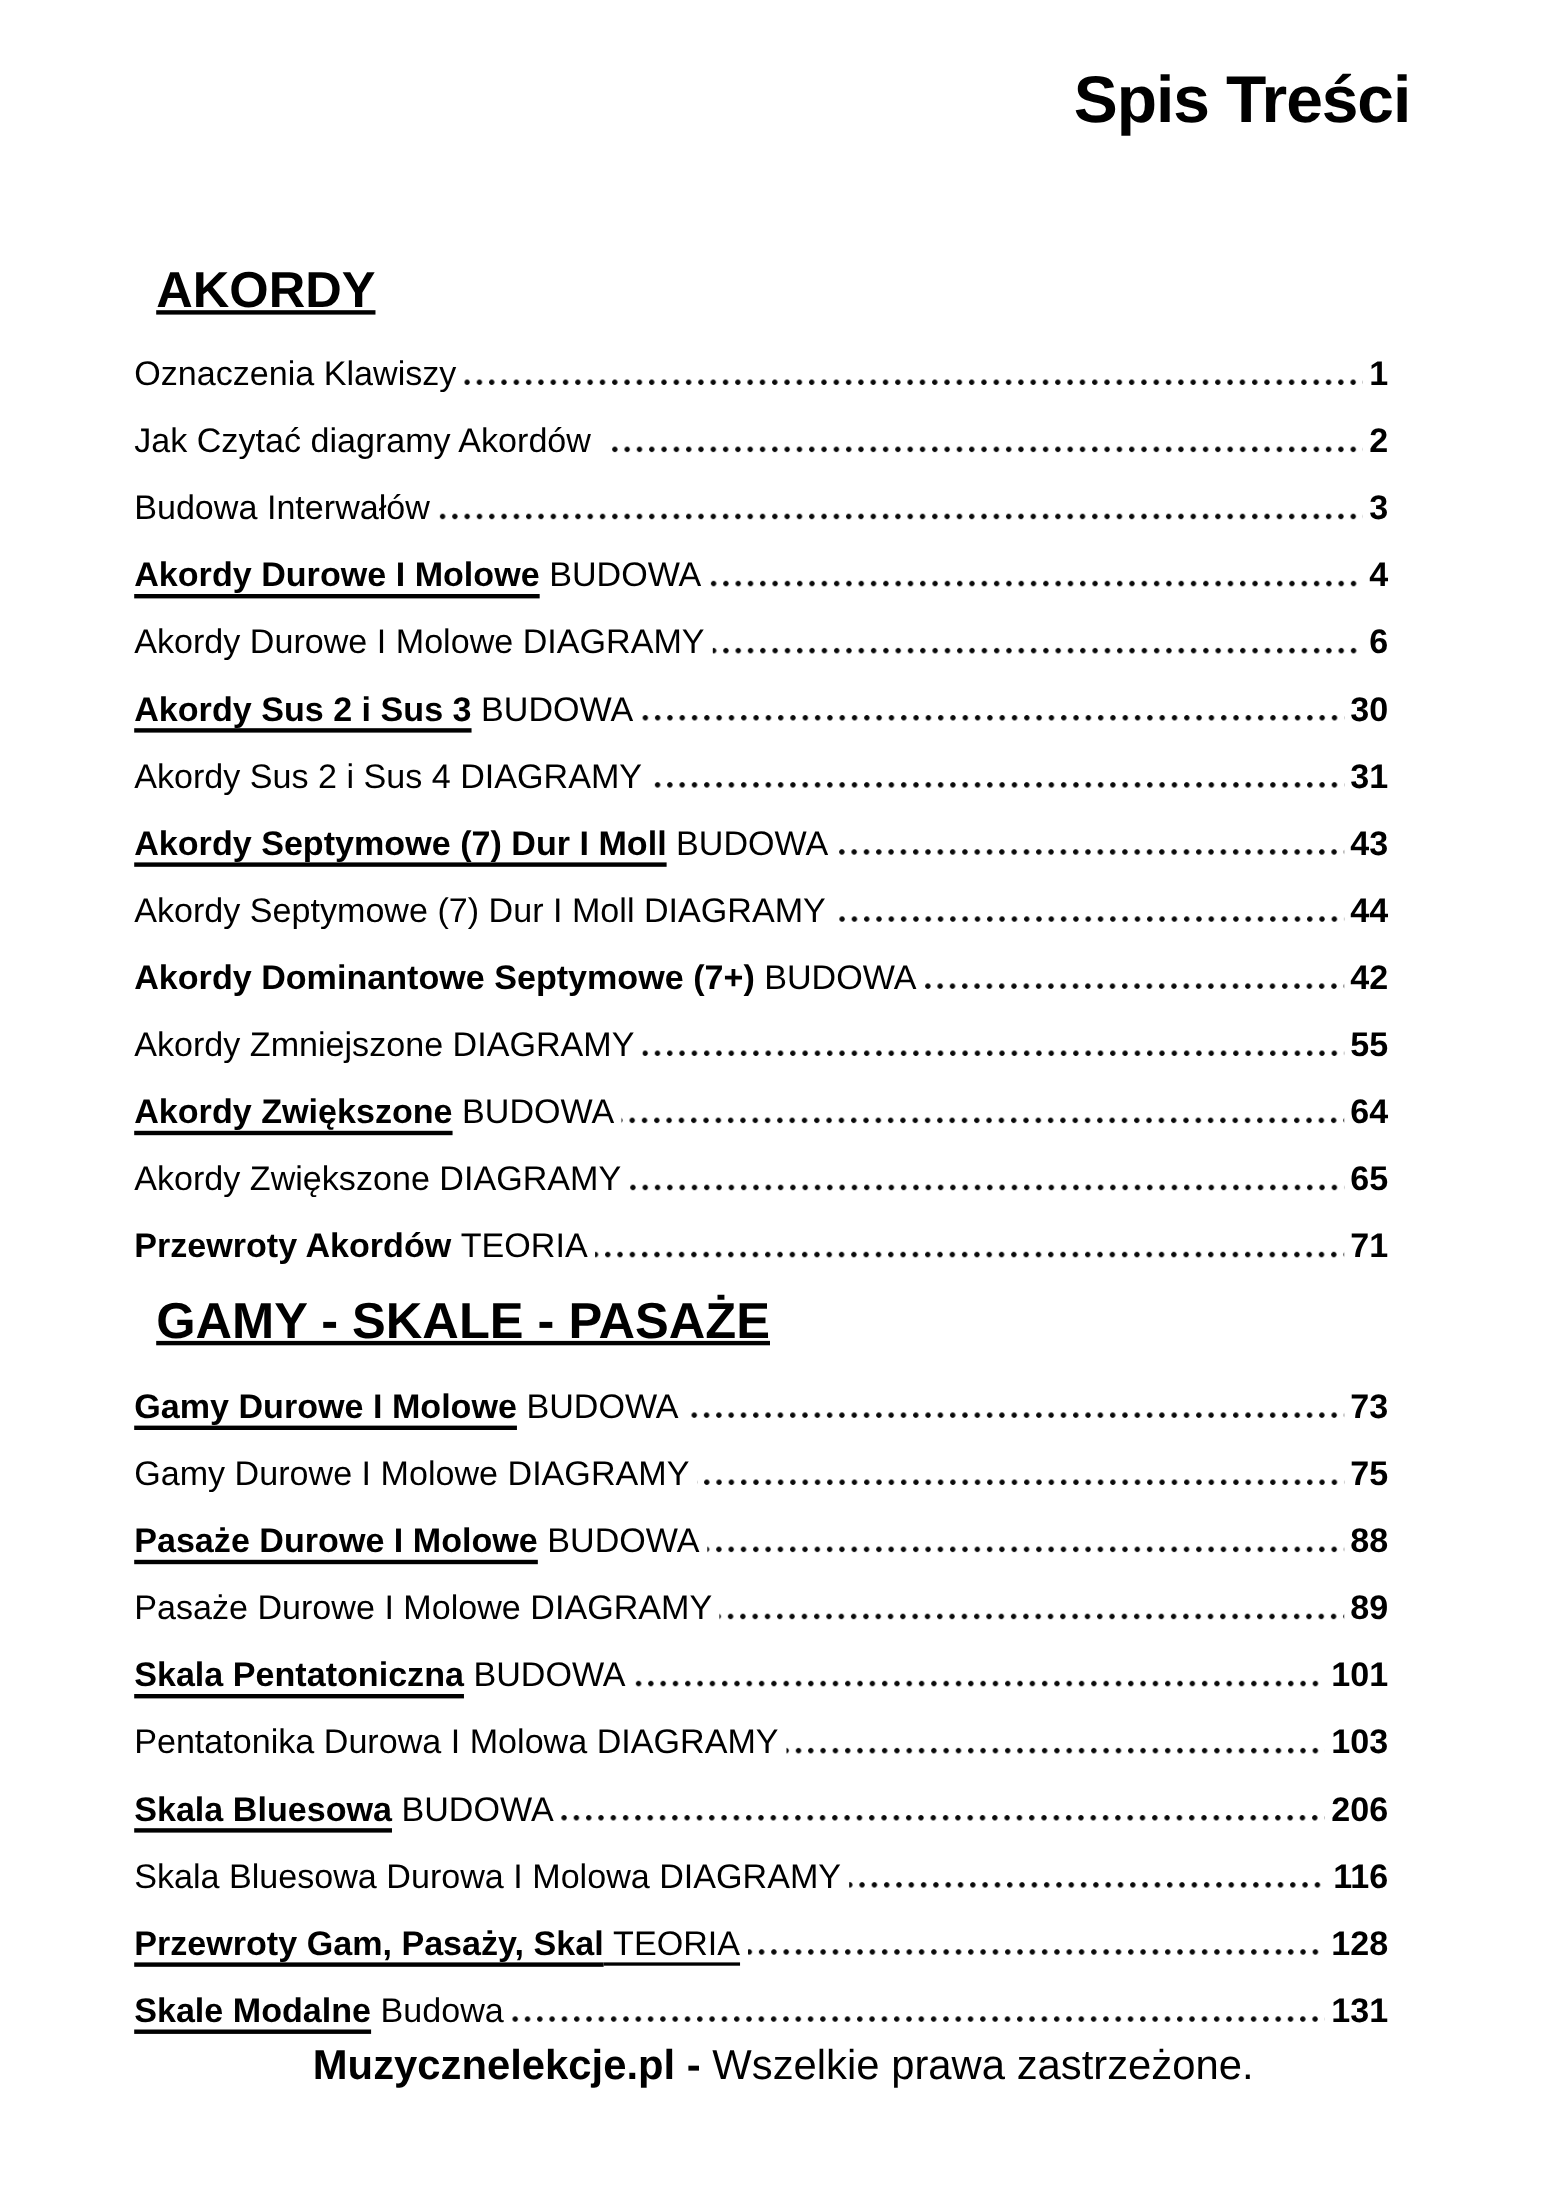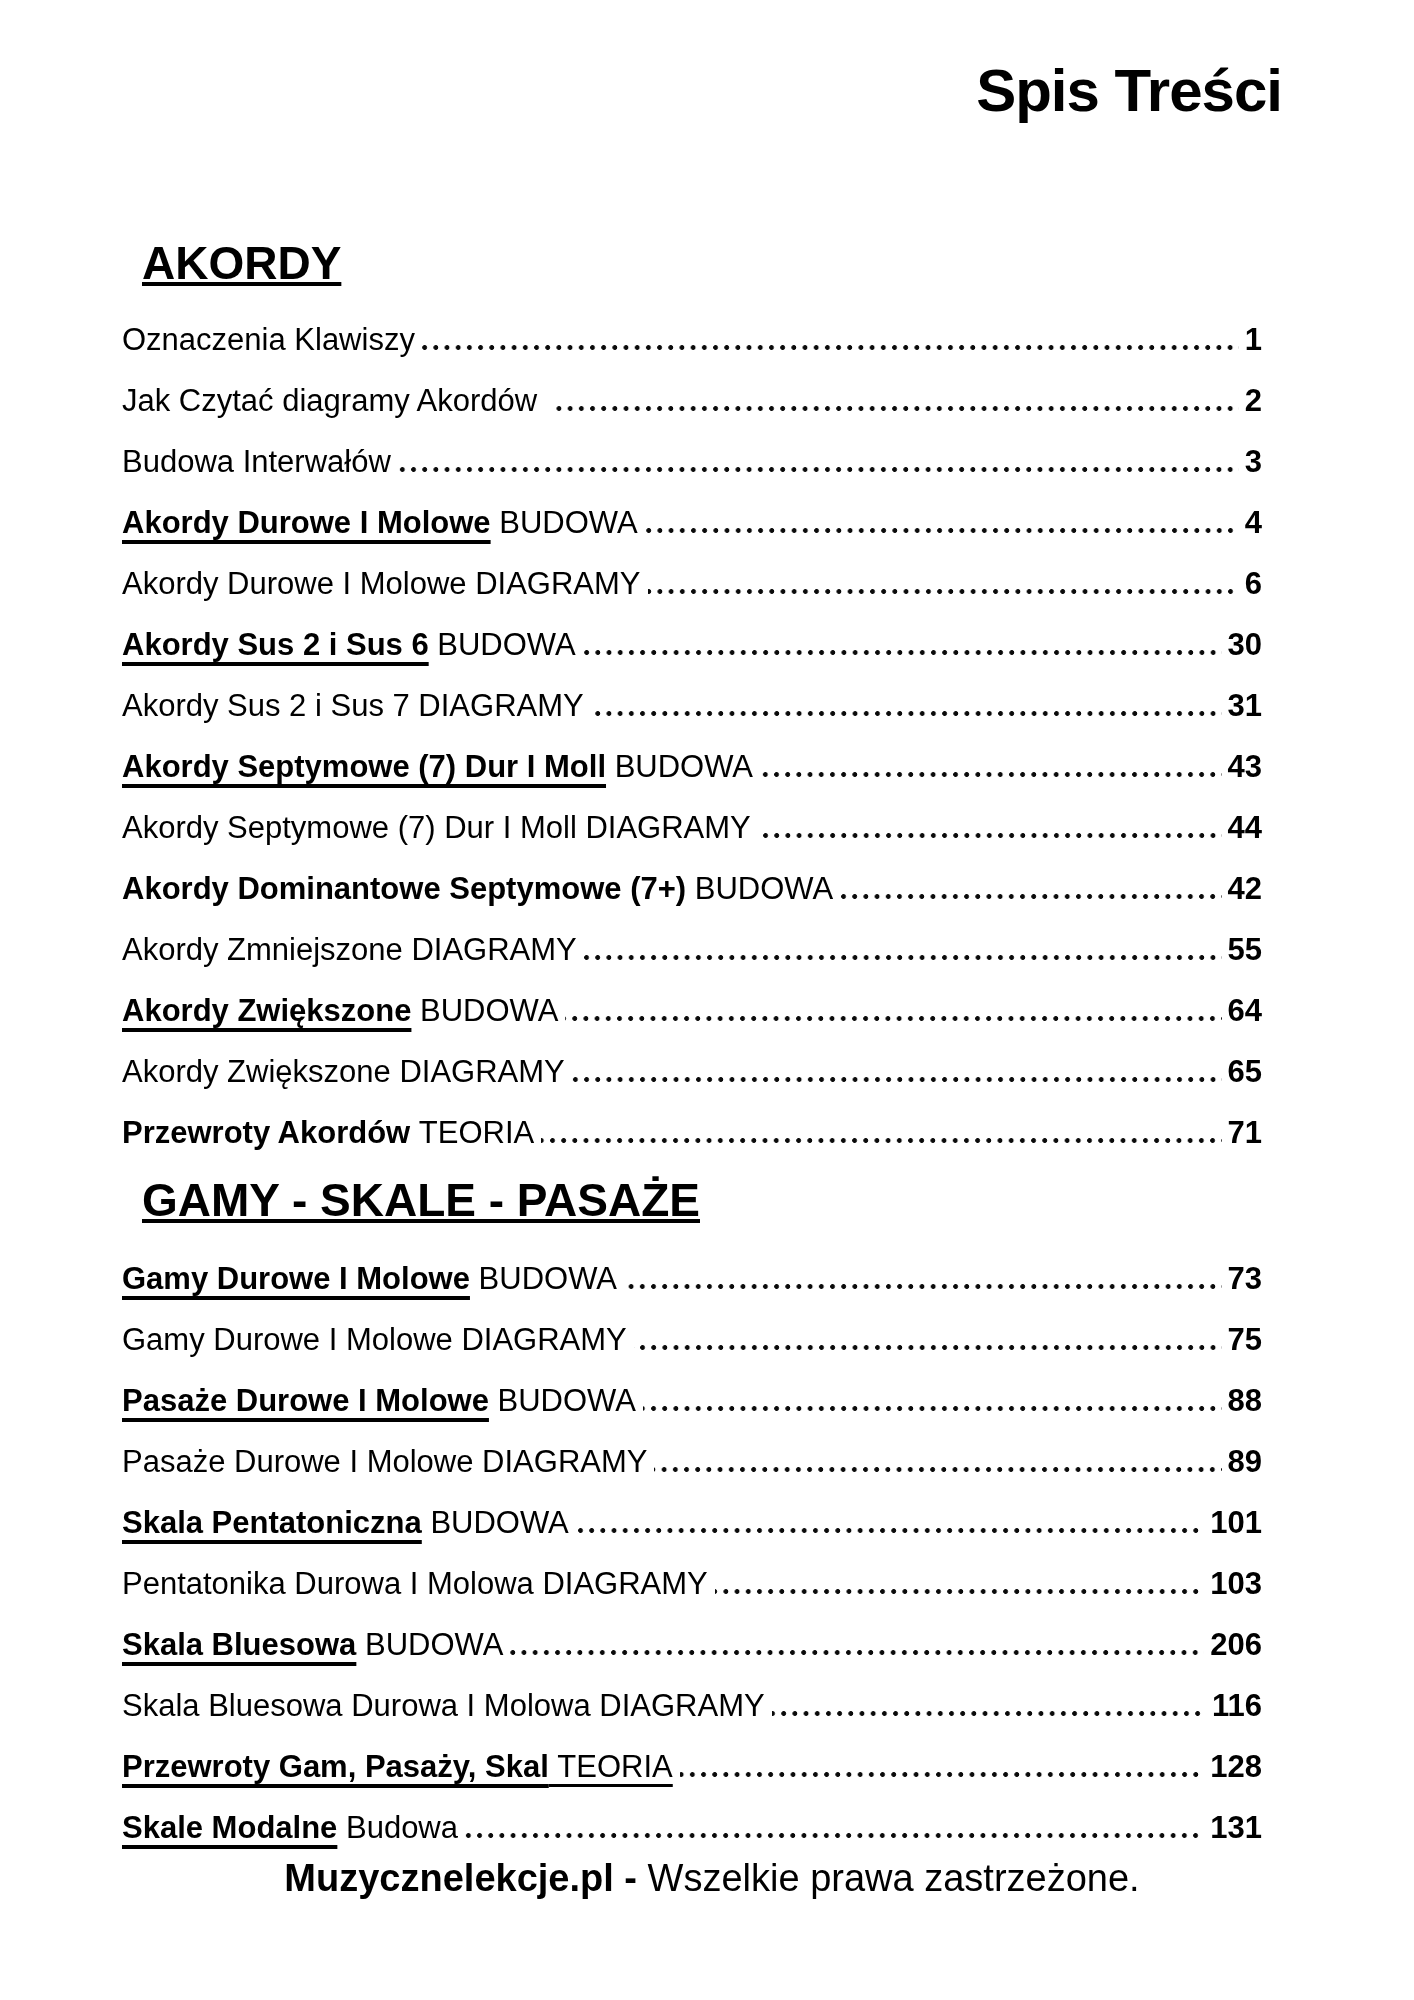--- a/index.html
+++ b/index.html
@@ -83,26 +83,26 @@
           <span class="entry-text"><span class="entry-title b u">Akordy Durowe I Molowe</span><span class="entry-suffix">&nbsp;BUDOWA</span></span>
           <span class="leader"></span>
           <span class="entry-page">4</span>
         </div>
         <div class="toc-row">
           <span class="entry-text"><span class="entry-title">Akordy Durowe I Molowe DIAGRAMY</span></span>
           <span class="leader"></span>
           <span class="entry-page">6</span>
         </div>
         <div class="toc-row">
-          <span class="entry-text"><span class="entry-title b u">Akordy Sus 2 i Sus 6</span><span class="entry-suffix">&nbsp;BUDOWA</span></span>
+          <span class="entry-text"><span class="entry-title b u">Akordy Sus 2 i Sus 3</span><span class="entry-suffix">&nbsp;BUDOWA</span></span>
           <span class="leader"></span>
           <span class="entry-page">30</span>
         </div>
         <div class="toc-row">
-          <span class="entry-text"><span class="entry-title">Akordy Sus 2 i Sus 7 DIAGRAMY</span></span>
+          <span class="entry-text"><span class="entry-title">Akordy Sus 2 i Sus 4 DIAGRAMY</span></span>
           <span class="leader"></span>
           <span class="entry-page">31</span>
         </div>
         <div class="toc-row">
           <span class="entry-text"><span class="entry-title b u">Akordy Septymowe (7) Dur I Moll</span><span class="entry-suffix">&nbsp;BUDOWA</span></span>
           <span class="leader"></span>
           <span class="entry-page">43</span>
         </div>
         <div class="toc-row">
           <span class="entry-text"><span class="entry-title">Akordy Septymowe (7) Dur I Moll DIAGRAMY</span></span>

